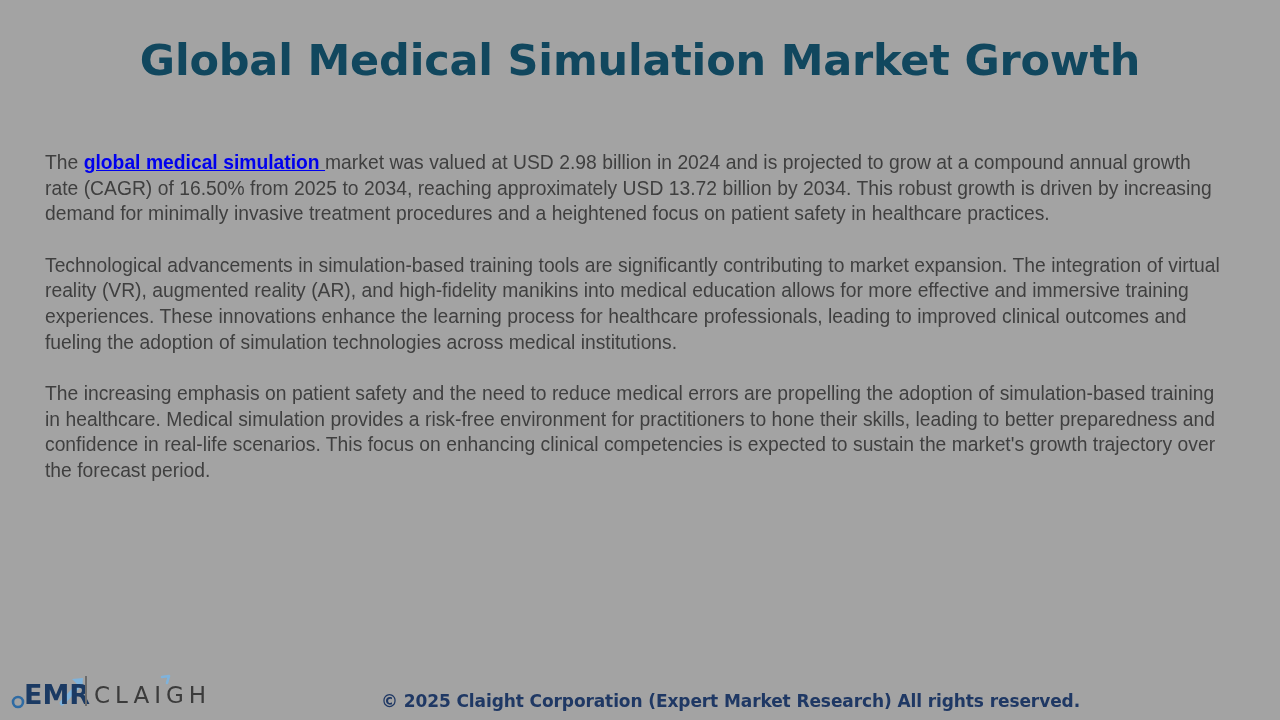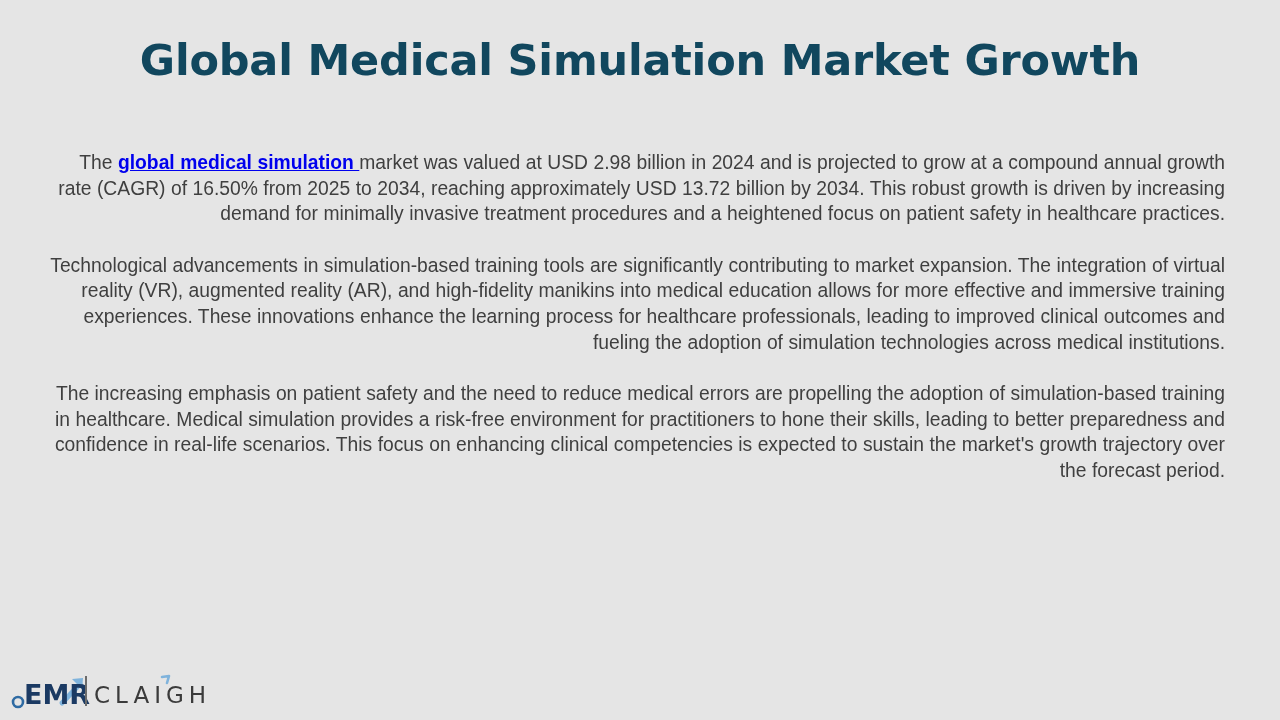--- a/index.html
+++ b/index.html
@@ -12,21 +12,21 @@
     height: 720px;
     overflow: hidden;
     font-family: "Liberation Sans", sans-serif;
     position: relative;
   }
 
   .slide {
     position: relative;
     width: 1280px;
     height: 720px;
-    background: #e5e5e5;
+    background: #a3a3a3;
     box-sizing: border-box;
   }
 
   
   .title-wrap {
     position: absolute;
     top: 36px;
     left: 0;
     width: 1280px;
     text-align: center;
@@ -48,21 +48,21 @@
     top: 150px;
     left: 45px;
     width: 1180px;
   }
   .para {
     font-family: "Liberation Sans", sans-serif;
     font-size: 19.3px;
     line-height: 25.6px;
     color: #3f3f3f;
     margin: 0 0 26px 0;
-    text-align: right;
+    text-align: left;
     word-spacing: 0.1px;
   }
   .para:last-child { margin-bottom: 0; }
 
   .inline-link {
     color: #0000ee;
     font-weight: 700;
     text-decoration: underline;
     text-underline-offset: 1px;
   }
@@ -134,16 +134,17 @@
         <rect x="75" y="6" width="2" height="30" fill="#6b6b6b"></rect>
 
         <text x="84" y="33" font-family="DejaVu Sans, sans-serif" font-size="23" font-weight="400" letter-spacing="5" fill="#3b3b3b">CLAIGHT</text>
 
         <g>
           <path d="M152 7 L159 6 L157 13" fill="none" stroke="#7fb3dc" stroke-width="2.6" stroke-linecap="round" stroke-linejoin="round"></path>
         </g>
       </svg>
     </div>
 
+    <div class="copyright">© 2025 Claight Corporation (Expert Market Research) All rights reserved.</div>
 
   </div>
 
 </div>
 
 </body></html>

